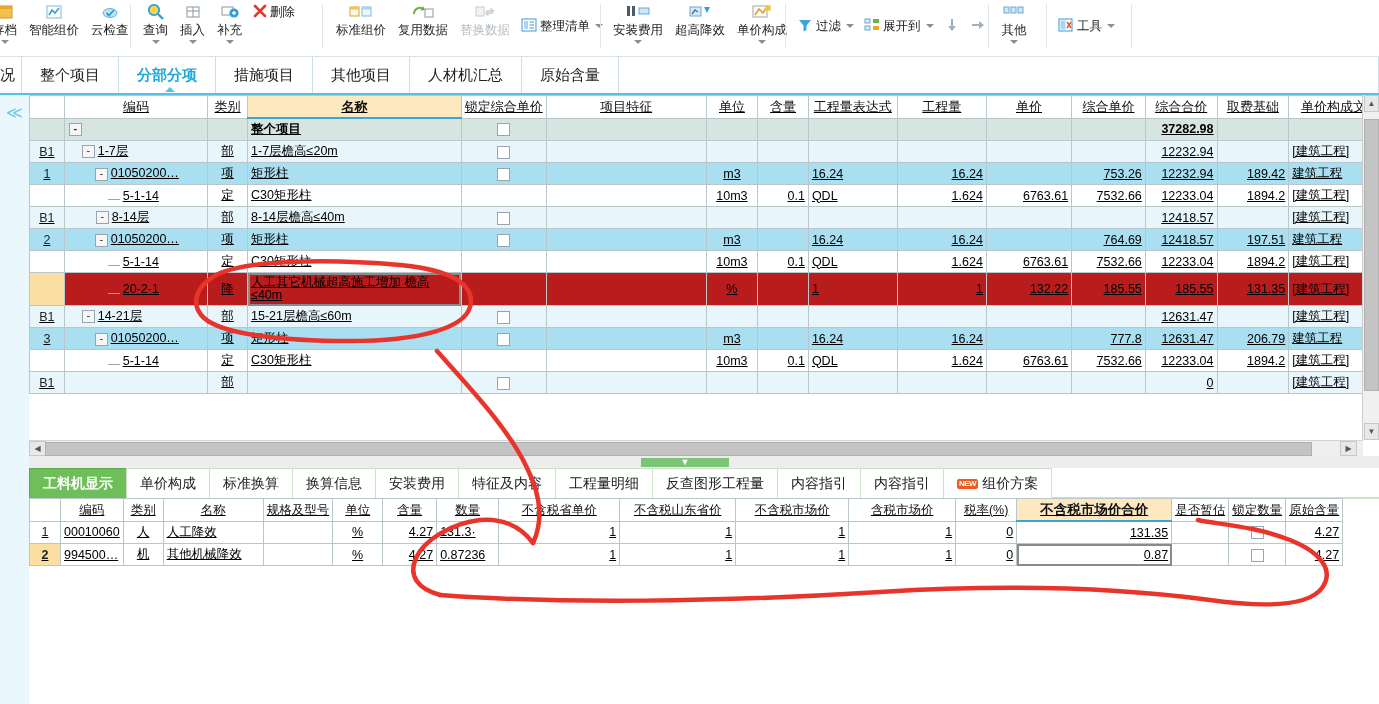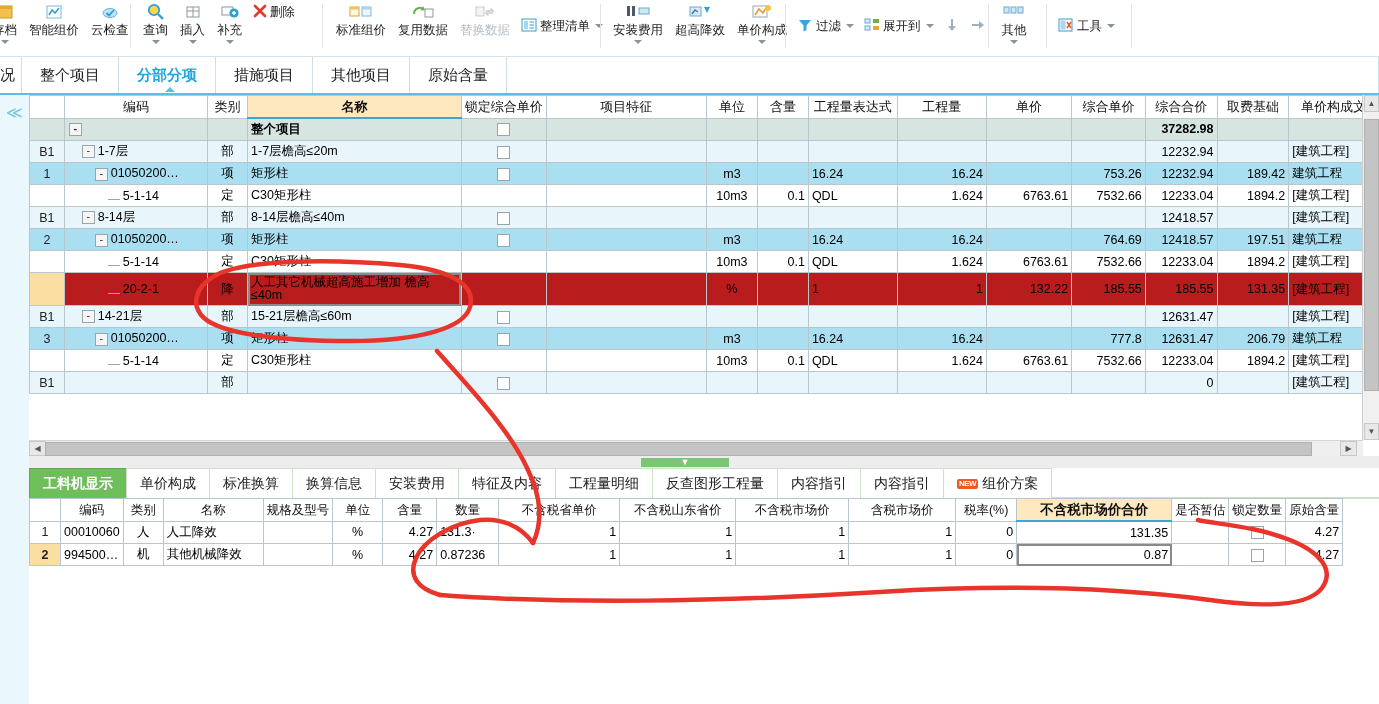--- a/index.html
+++ b/index.html
@@ -71,21 +71,21 @@
     background:#eaf7fc;border-right:1px solid #cfe6ef;
   }
   .rail .chev{
     position:absolute;left:6px;top:8px;font-size:16px;color:#6fc7e6;
   }
   
   .grid-top{
     position:absolute;left:29px;top:95px;width:1350px;height:360px;
     background:#ffffff;overflow:hidden;
   }
-  table.g{border-collapse:collapse;table-layout:fixed;font-size:12.5px;}
+  table.g{border-collapse:collapse;table-layout:fixed;font-size:12.5px;text-decoration:underline;}
   table.g td,table.g th{
     border:1px solid #b9c6cc;
     padding:0 3px;height:21px;overflow:hidden;white-space:nowrap;
     font-weight:normal;
   }
   .hdr td{
     background:#ffffff;text-align:center;font-size:13px;color:#111;
     height:26px;vertical-align:middle;white-space:normal;line-height:12px;
   }
   .hdr td.sel{
@@ -402,20 +402,21 @@
   </div>
   <div class="rb-sep" style="left:1131px;"></div>
 </div>
 
 <div class="tabbar">
   <div class="tb first" style="padding:0 6px 0 0;">况</div>
   <div class="tb">整个项目</div>
   <div class="tb active">分部分项</div>
   <div class="tb">措施项目</div>
   <div class="tb">其他项目</div>
+  <div class="tb">人材机汇总</div>
   <div class="tb">原始含量</div>
   <div class="spacer"></div>
   <div class="tab-tri" style="left:165px;"></div>
 </div>
 
 <div class="rail">
   <div class="chev">≪</div>
 </div>
 
 <div class="grid-top">
@@ -520,21 +521,21 @@
           <td style="">QDL</td>
           <td class="num" style="">1.624</td>
           <td class="num" style="">6763.61</td>
           <td class="num" style="">7532.66</td>
           <td class="num" style="">12233.04</td>
           <td class="num" style="">1894.2</td>
           <td style="">[建筑工程]</td>
         </tr>
         <tr class="r-bu">
           <td class="rowhd" style="">B1</td>
-          <td style="padding-left: 17px;"><span class="exp">-</span><span>8-14层</span></td>
+          <td style="padding-left: 31px;"><span class="exp">-</span><span>8-14层</span></td>
           <td class="ctr" style="">部</td>
           <td style="">8-14层檐高≤40m</td>
           <td class="ctr" style=""><span class="cellbox"></span></td>
           <td style=""></td>
           <td class="ctr" style=""></td>
           <td class="num" style=""></td>
           <td style=""></td>
           <td class="num" style=""></td>
           <td class="num" style=""></td>
           <td class="num" style=""></td>

